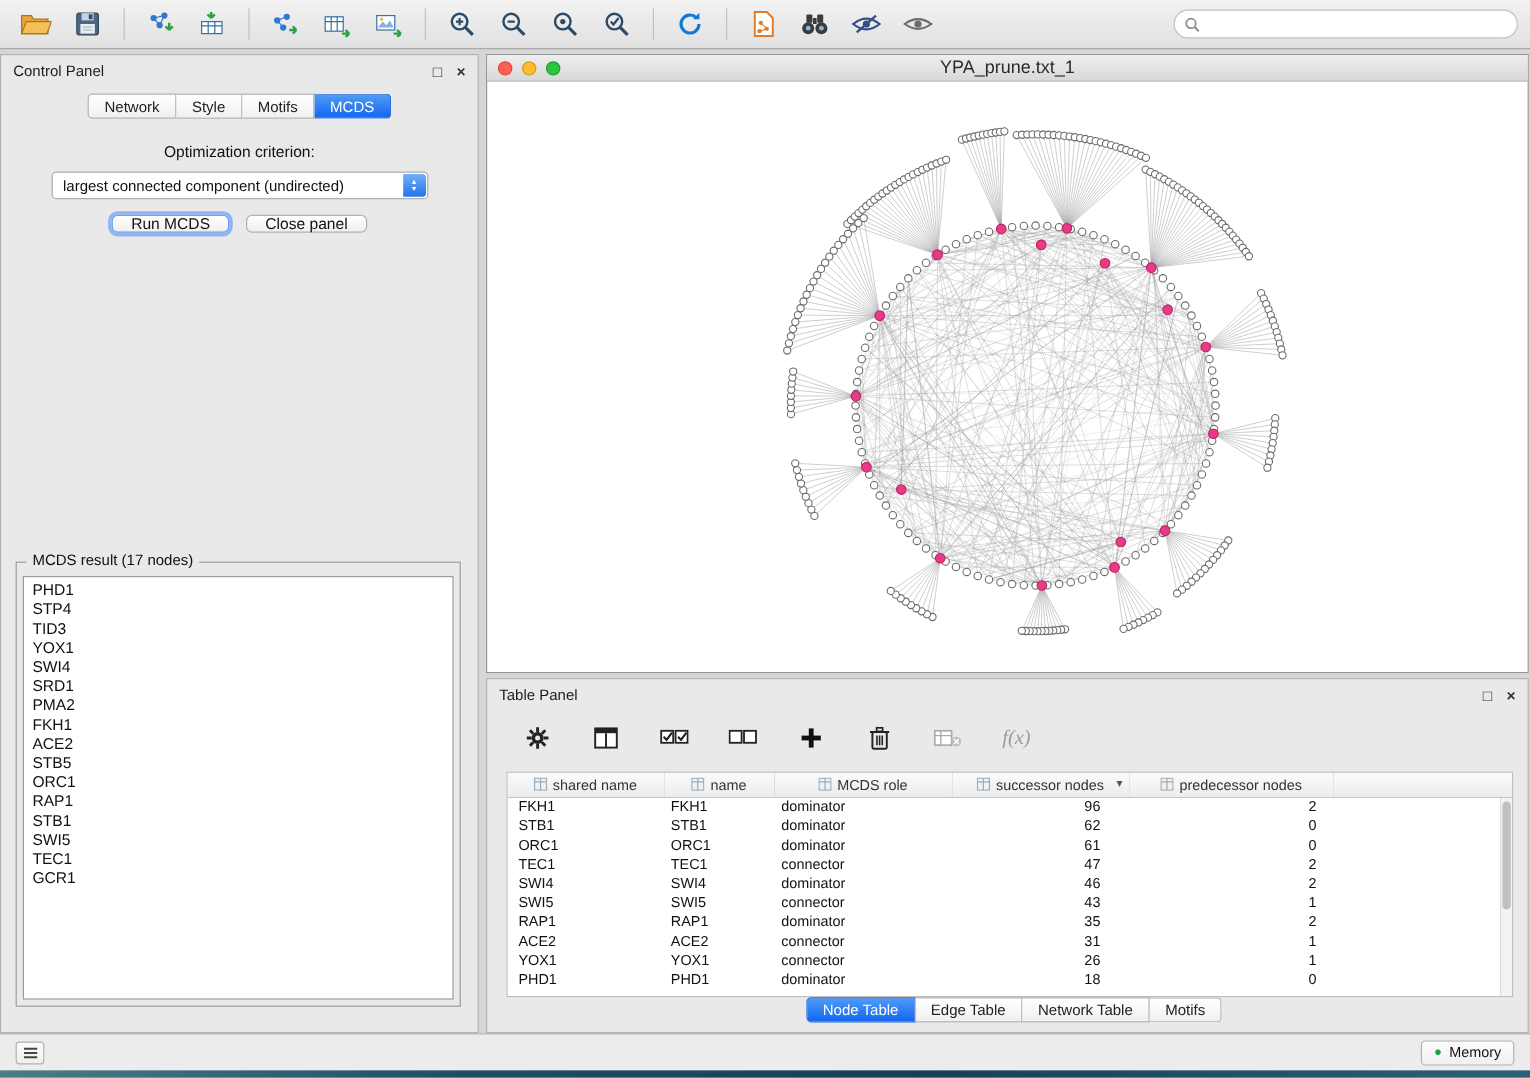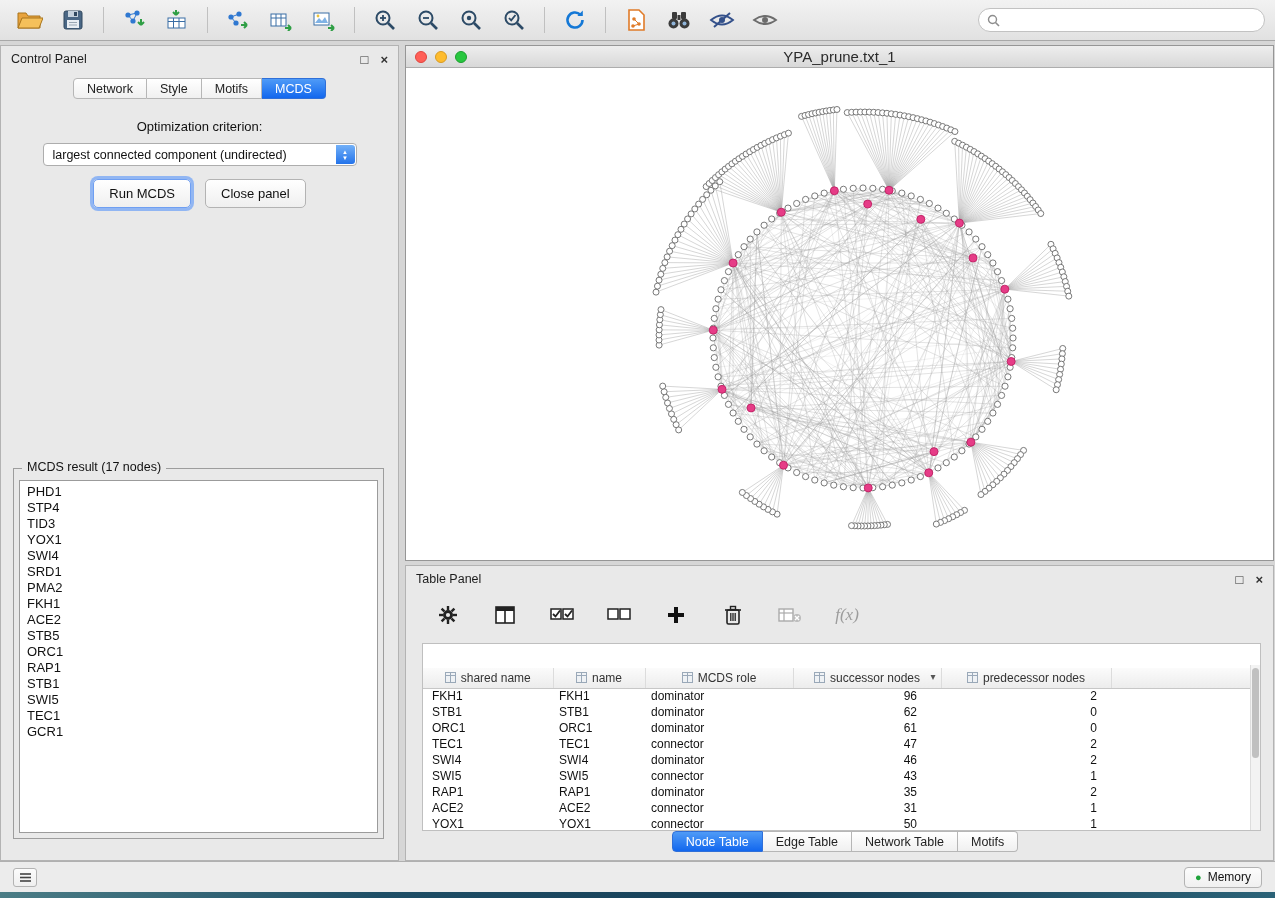--- a/index.html
+++ b/index.html
@@ -30,21 +30,21 @@
   .seg-btn.active{background:linear-gradient(#4f9bf7,#1267ee);color:#fff;border-color:#2f6fd8;}
   .cp-tabs{margin-top:6px;}
   .opt-label{text-align:center;font-size:13px;color:#111;margin-top:20px;}
   .cp-select{margin:9px auto 0;width:314px;height:23px;position:relative;background:#fff;
     border:1px solid #adadad;border-radius:4px;display:flex;align-items:center;font-size:12.5px;
     padding-left:9px;color:#111;}
   .cp-select .stepper{position:absolute;right:1px;top:1px;bottom:1px;width:19px;border-radius:0 3px 3px 0;
     background:linear-gradient(#72b0f8,#2373ea);display:flex;flex-direction:column;align-items:center;
     justify-content:center;color:#fff;font-size:6px;line-height:6px;}
   .cp-buttons{display:flex;justify-content:center;gap:14px;margin-top:13px;}
-  .btn{height:29px;padding:0 15px;background:linear-gradient(#ffffff,#efefef);border:1px solid #b3b3b3;
+  .btn{height:15px;padding:0 15px;background:linear-gradient(#ffffff,#efefef);border:1px solid #b3b3b3;
     border-radius:5px;font-size:13px;color:#111;display:flex;align-items:center;}
   .btn.focused{box-shadow:0 0 0 3px rgba(86,148,250,.6);border-color:#6f9ff2;}
   .mcds-group{position:absolute;left:12px;right:14px;top:422px;height:371px;border:1px solid #9d9d9d;}
   .mcds-legend{position:absolute;top:-9px;left:8px;background:#e9e9e9;padding:0 5px;font-size:12.5px;color:#111;}
   .mcds-list{position:absolute;left:5px;right:5px;top:11px;bottom:5px;background:#fff;
     border:1px solid #9b9b9b;overflow:hidden;padding:3px 0 0 7px;}
   .mcds-item{font-size:13px;line-height:16px;color:#111;}
 
   
   .network-window{position:absolute;left:405px;top:45px;width:869px;height:516px;background:#fff;
@@ -65,21 +65,21 @@
 
   
   .table-panel{position:absolute;left:405px;top:565px;width:869px;height:296px;background:#e9e9e9;
     border:1px solid #b3b3b3;}
   .tp-toolbar{position:absolute;left:16px;right:12px;top:28px;height:42px;display:flex;
     align-items:center;gap:31px;padding-left:13px;}
   .tp-tool{display:flex;align-items:center;justify-content:center;width:26px;height:26px;}
   .fx{font-family:"Liberation Serif",serif;font-style:italic;font-size:17px;color:#9c9c9c;}
   .tp-tablebox{position:absolute;left:16px;right:12px;top:77px;height:188px;background:#fff;
     border:1px solid #bfbfbf;overflow:hidden;}
-  table.node-table{border-collapse:collapse;width:100%;table-layout:fixed;margin-top:24px;}
+  table.node-table{border-collapse:collapse;width:100%;table-layout:fixed;}
   .node-table th{height:20px;font-weight:normal;font-size:12px;color:#333;
     background:linear-gradient(#fbfbfb,#ececec);border-right:1px solid #dcdcdc;
     border-bottom:1px solid #c7c7c7;position:relative;white-space:nowrap;overflow:hidden;}
   .node-table th.c-fill{border-right:none;}
   .hicon{display:inline-block;vertical-align:-1px;margin-right:5px;opacity:.75;}
   .sortarrow{position:absolute;right:5px;top:3px;font-size:10px;color:#555;}
   .node-table td{height:16px;font-size:12px;color:#111;padding:0 6px;white-space:nowrap;overflow:hidden;}
   td.c-shared{padding-left:9px;}
   td.c-succ{text-align:right;padding-right:24px;}
   td.c-pred{text-align:right;padding-right:14px;}
@@ -1360,21 +1360,21 @@
             <td class="c-name">ACE2</td>
             <td class="c-role">connector</td>
             <td class="c-succ">31</td>
             <td class="c-pred">1</td>
             <td class="c-fill"></td>
           </tr>
           <tr>
             <td class="c-shared">YOX1</td>
             <td class="c-name">YOX1</td>
             <td class="c-role">connector</td>
-            <td class="c-succ">50</td>
+            <td class="c-succ">26</td>
             <td class="c-pred">1</td>
             <td class="c-fill"></td>
           </tr>
           <tr>
             <td class="c-shared">PHD1</td>
             <td class="c-name">PHD1</td>
             <td class="c-role">dominator</td>
             <td class="c-succ">18</td>
             <td class="c-pred">0</td>
             <td class="c-fill"></td>

